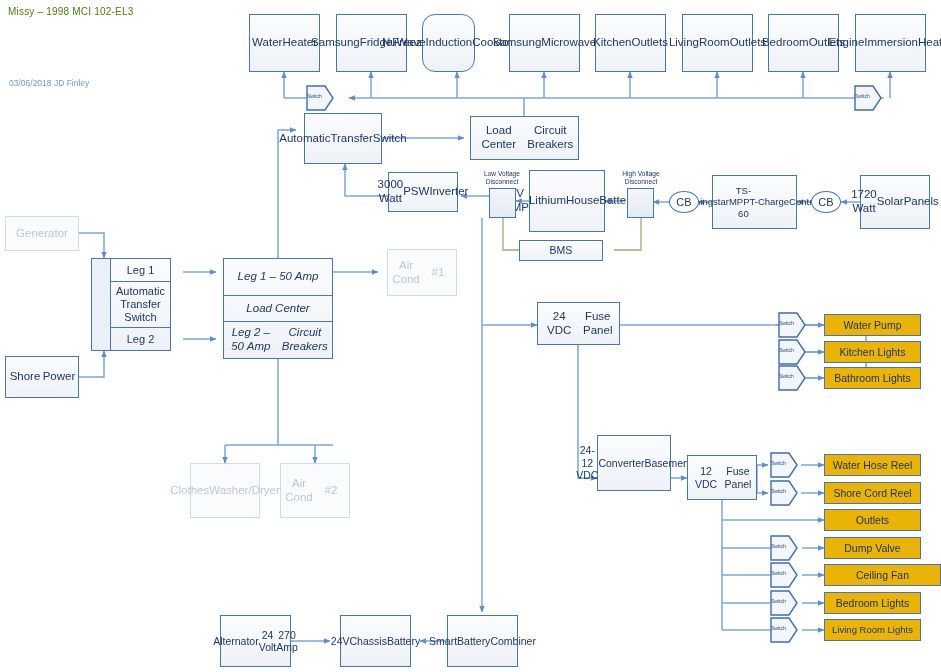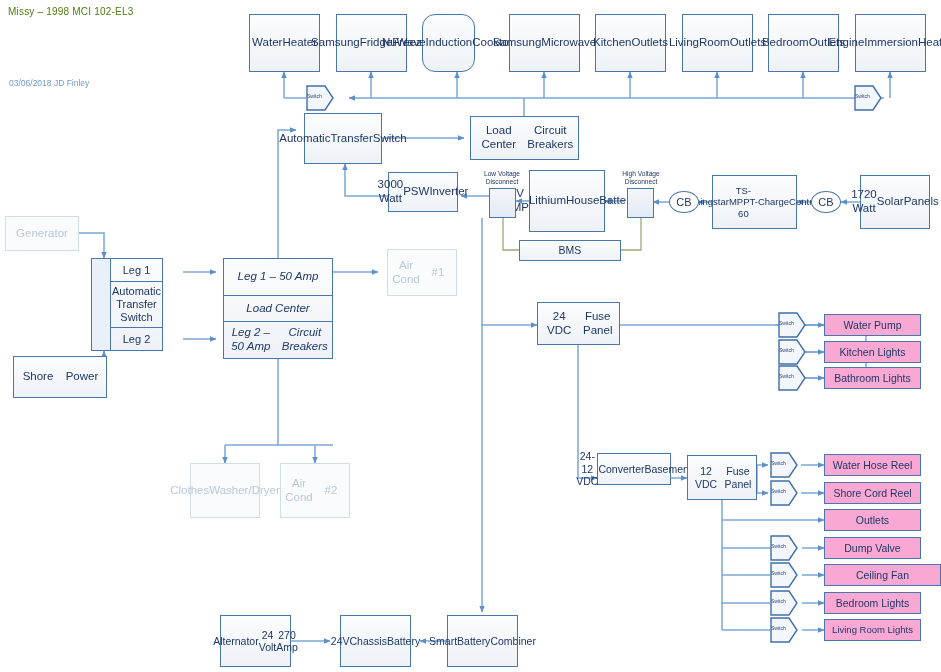--- a/index.html
+++ b/index.html
@@ -48,21 +48,21 @@
     align-items:center;
     justify-content:center;
     text-align:center;
     line-height:1.18;
     font-size:11.5px;
     padding:1px 2px;
     z-index:3;
   }
   .node span{display:block;width:100%;}
   .node.plain{
-    background:#f9a8d4;
+    background:#eab308;
   }
   .node.faded{
     border:1px solid #cfdcea;
     background:#fafbfd;
     color:#b9c8da;
   }
   .node.small{font-size:10.5px;}
   .node.tiny{font-size:9.5px;}
 
   
@@ -352,46 +352,46 @@
   <div class="disc-label" style="left:612px; top:170px; width:58px;">High Voltage<br>Disconnect</div>
   <div class="disc" style="left:627px; top:188px; width:27px; height:30px;"></div>
 
   <div class="node" style="left:529px; top:170px; width:76px; height:62px;">
       <span>24V LFMP</span>
       <span>Lithium</span>
       <span>House</span>
       <span>Battery</span>
     </div>
 
-  <div class="node small" style="left:519px; top:240px; width:102px; height:21px;text-align:right;">BMS</div>
+  <div class="node small" style="left:519px; top:240px; width:84px; height:21px;text-align:right;">BMS</div>
 
   <div class="cb" style="left:669px; top:191px; width:30px; height:22px;">CB</div>
 
   <div class="node tiny" style="left:712px; top:175px; width:85px; height:54px;">
       <span>Morningstar</span>
       <span>TS-MPPT-60</span>
       <span>Charge</span>
       <span>Controller</span>
     </div>
 
   <div class="cb" style="left:811px; top:191px; width:30px; height:22px;">CB</div>
 
   <div class="node" style="left:860px; top:175px; width:70px; height:54px;">
       <span>1720 Watt</span>
       <span>Solar</span>
       <span>Panels</span>
     </div>
 
   <div class="node faded" style="left:5px; top:216px; width:74px; height:35px;">Generator</div>
-  <div class="node" style="left:5px; top:356px; width:94px; height:42px;margin-left:8px;">
+  <div class="node" style="left:5px; top:356px; width:74px; height:42px;">
       <span>Shore</span>
       <span>Power</span>
     </div>
 
-  <div class="ats-wrap" style="left:91px; top:258px; width:72px; height:93px;">
+  <div class="ats-wrap" style="left:91px; top:258px; width:80px; height:93px;">
     <div class="ats-rail"></div>
     <div class="ats-body">
       <div class="ats-seg cap">Leg 1</div>
       <div class="ats-seg mid">
           <span>Automatic</span>
           <span>Transfer</span>
           <span>Switch</span>
         </div>
       <div class="ats-seg cap">Leg 2</div>
     </div>
@@ -441,21 +441,21 @@
     <svg width="28" height="26" viewBox="0 0 28 26">
       <path d="M1,1 L19,1 L27,13 L19,25 L1,25 z" fill="#f3f7fb" stroke="#3f6fa8" stroke-width="1.4"></path>
     </svg>
     <div class="sw-label">Switch</div>
   </div>
 
   <div class="node plain small" style="left:824px; top:314px; width:97px; height:22px;">Water Pump</div>
   <div class="node plain small" style="left:824px; top:341px; width:97px; height:22px;">Kitchen Lights</div>
   <div class="node plain small" style="left:824px; top:367px; width:97px; height:22px;">Bathroom Lights</div>
 
-  <div class="node small" style="left:597px; top:453px; width:74px; height:32px;">
+  <div class="node small" style="left:597px; top:435px; width:74px; height:56px;">
       <span>24-12 VDC</span>
       <span>Converter</span>
       <span>Basement</span>
     </div>
   <div class="node small" style="left:687px; top:455px; width:70px; height:45px;">
       <span>12 VDC</span>
       <span>Fuse Panel</span>
     </div>
 
   <div class="switch" style="left:770px; top:452px;">

